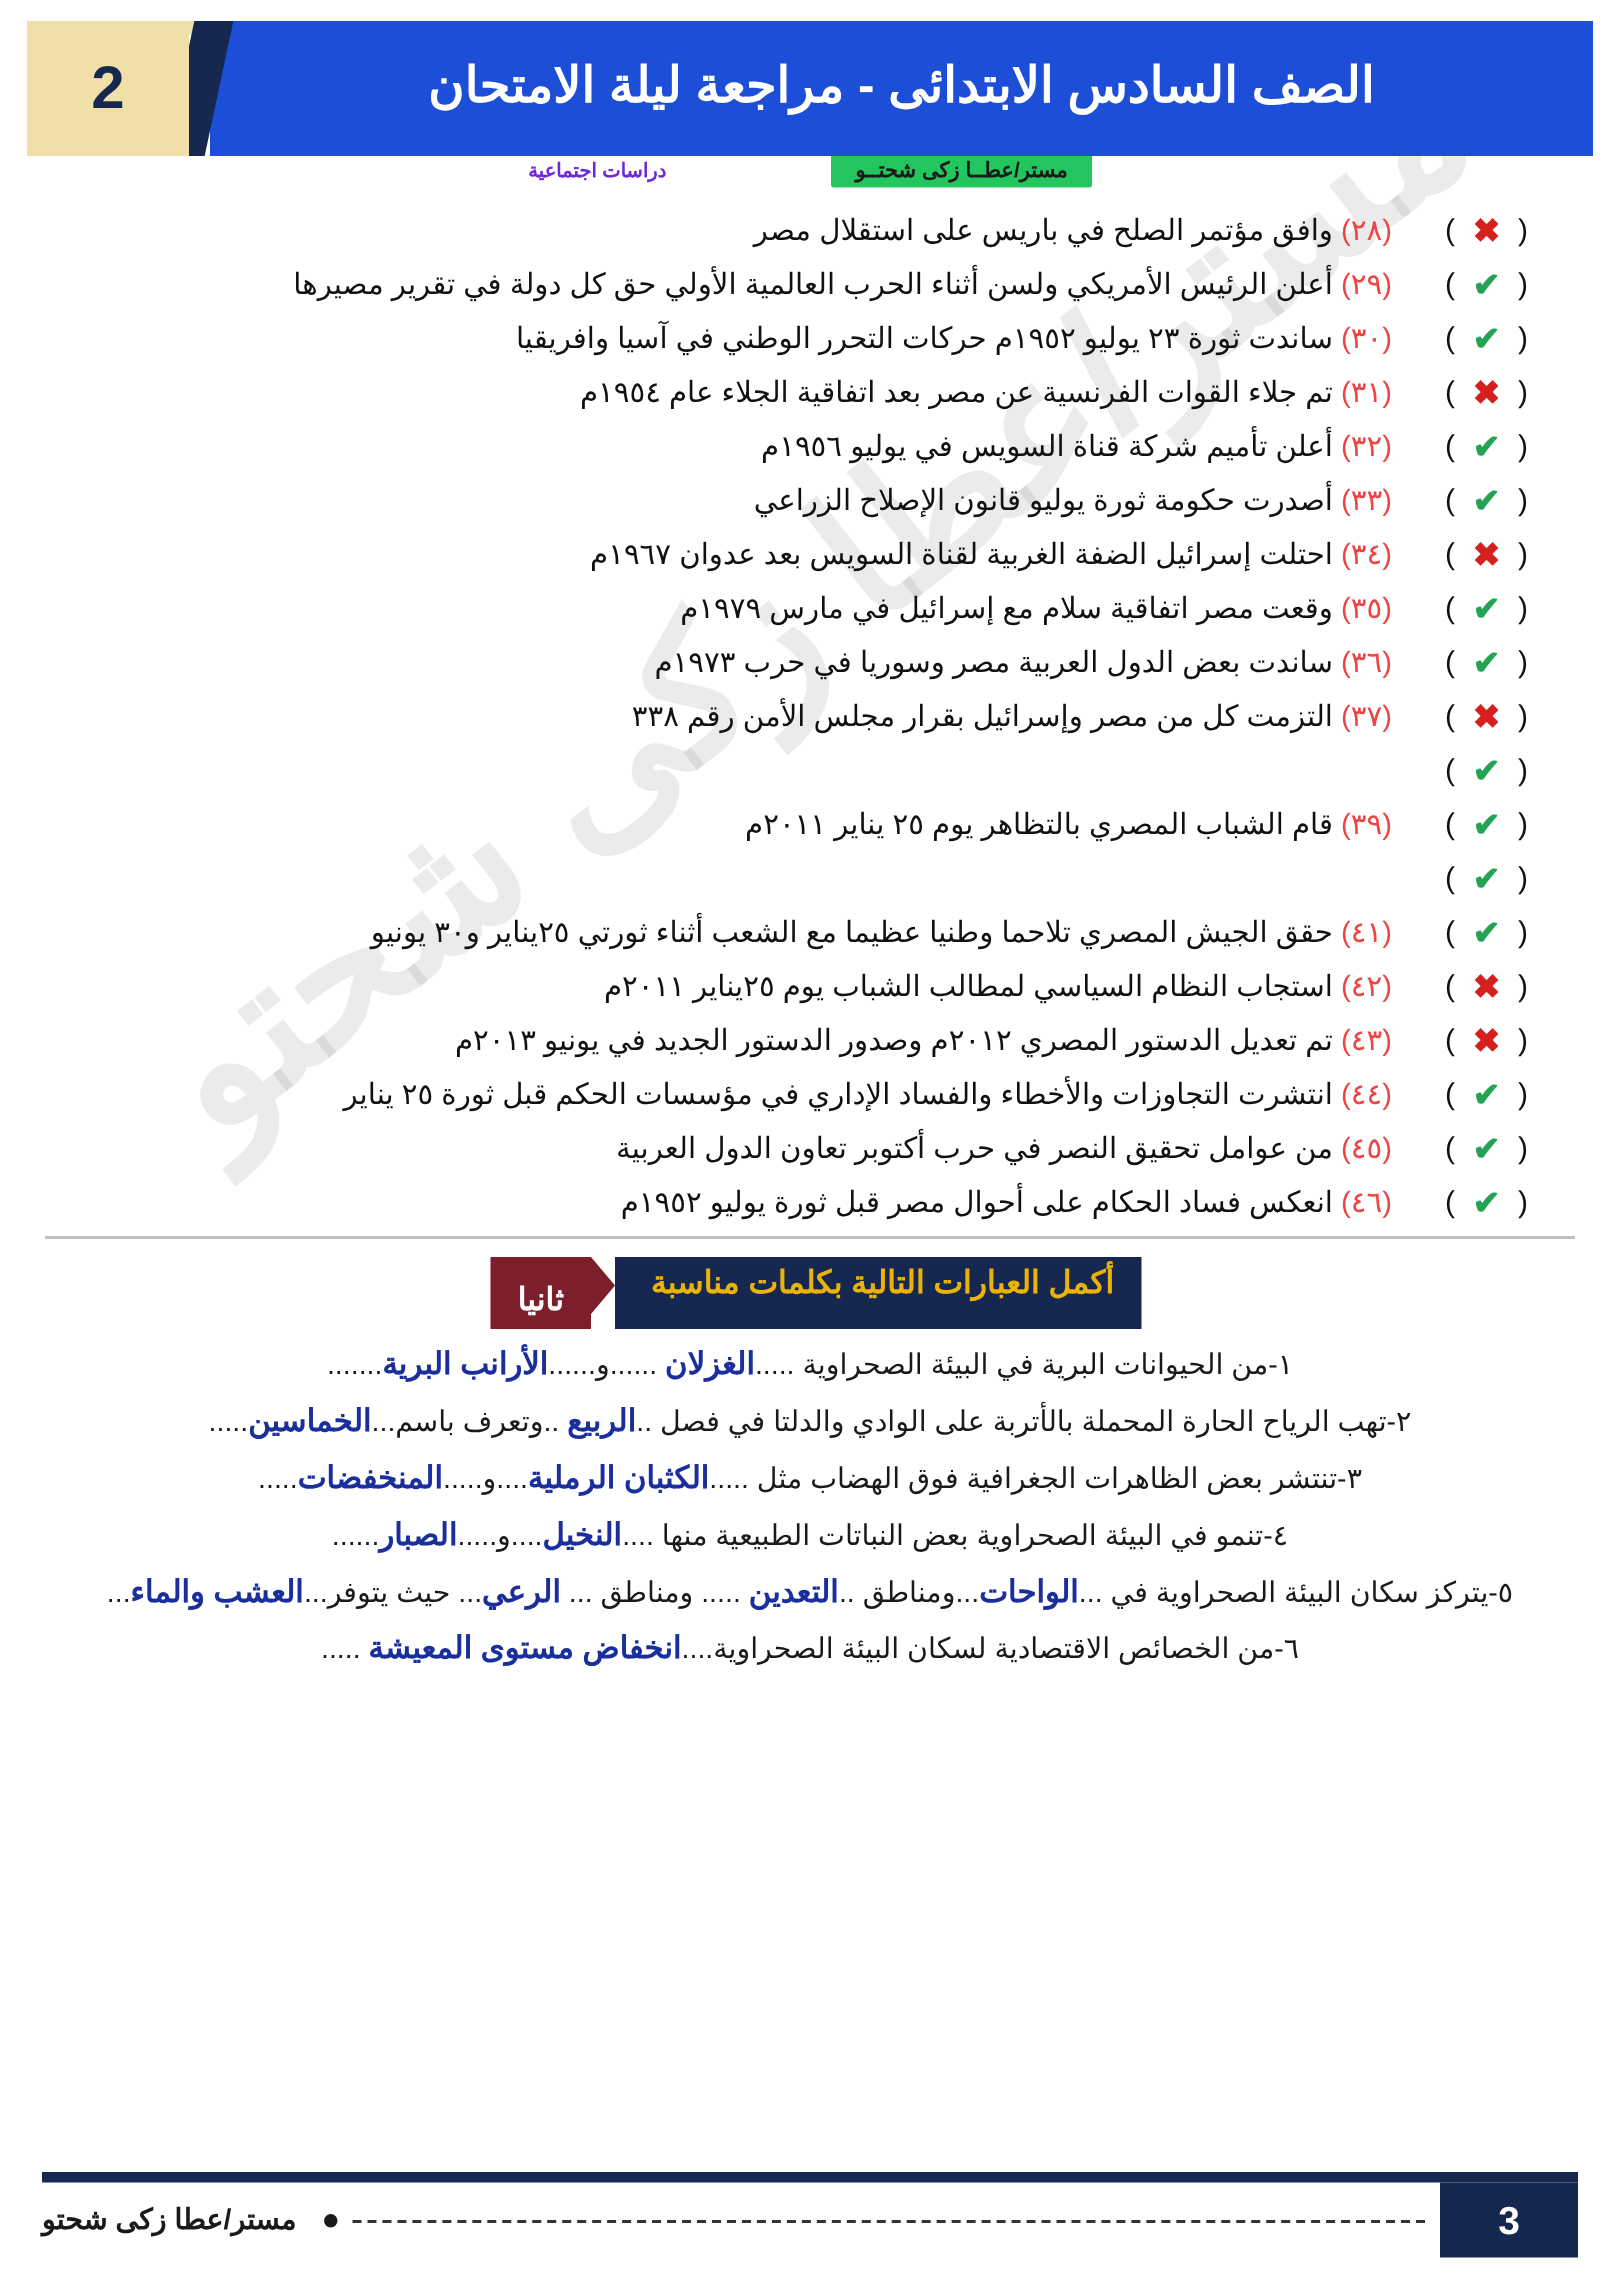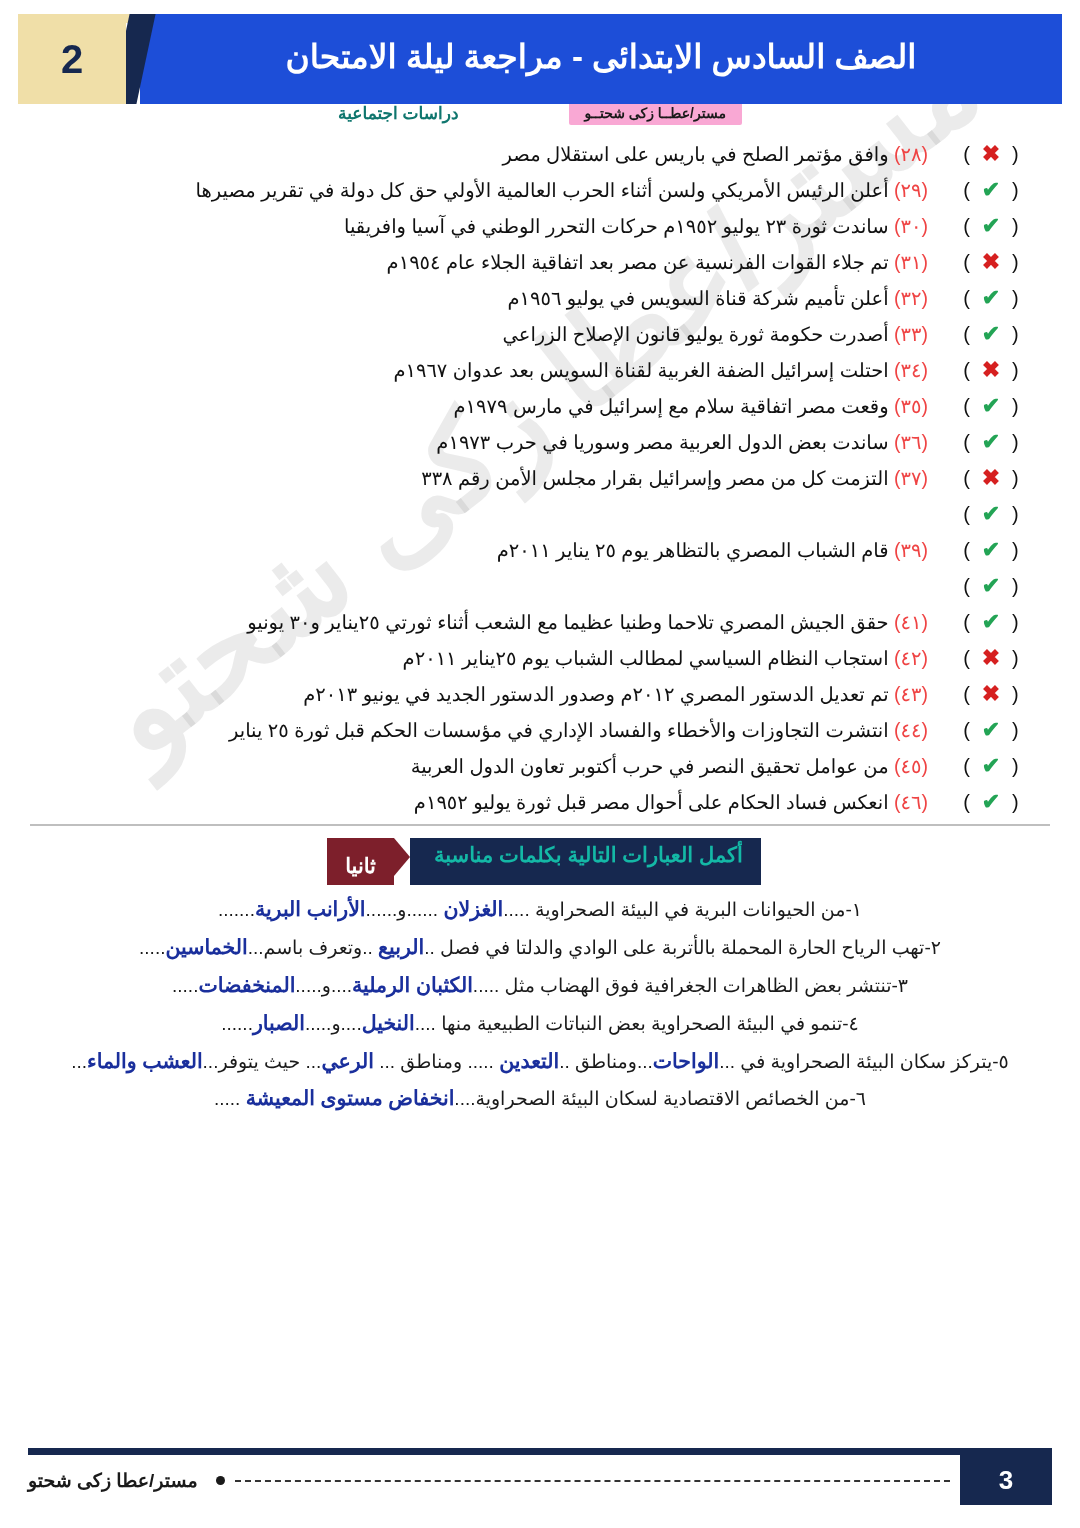--- a/index.html
+++ b/index.html
@@ -75,30 +75,30 @@
     display: flex;
     flex-direction: row;
     justify-content: center;
     align-items: center;
     gap: 110px;
     margin-top: -4px;
     position: relative;
     height: 26px;
   }
   .sub-teacher {
-    background: #f9a8d4;
+    background: #22c55e;
     color: #1a1a1a;
     font-size: 14px;
     font-weight: bold;
     padding: 3px 16px 4px 16px;
     border-radius: 2px;
   }
   .sub-subject {
-    color: #0f766e;
-    font-size: 17px;
+    color: #6d28d9;
+    font-size: 13px;
     font-weight: bold;
   }
 
   
   .watermark {
     position: absolute;
     top: 330px;
     right: 0;
     left: 0;
     text-align: center;
@@ -184,21 +184,21 @@
   .section-head .arrow {
     width: 0;
     height: 0;
     border-top: 19px solid transparent;
     border-bottom: 19px solid transparent;
     border-right: 0;
     border-left: 16px solid #7d1f2b;
   }
   .section-head .title {
     background: #16284f;
-    color: #14b8a6;
+    color: #eab308;
     font-size: 21px;
     font-weight: bold;
     padding: 5px 18px 7px 24px;
     margin-right: -8px;
     text-align: center;
   }
 
   
   .fill-list {
     margin: 6px 36px 0 36px;

